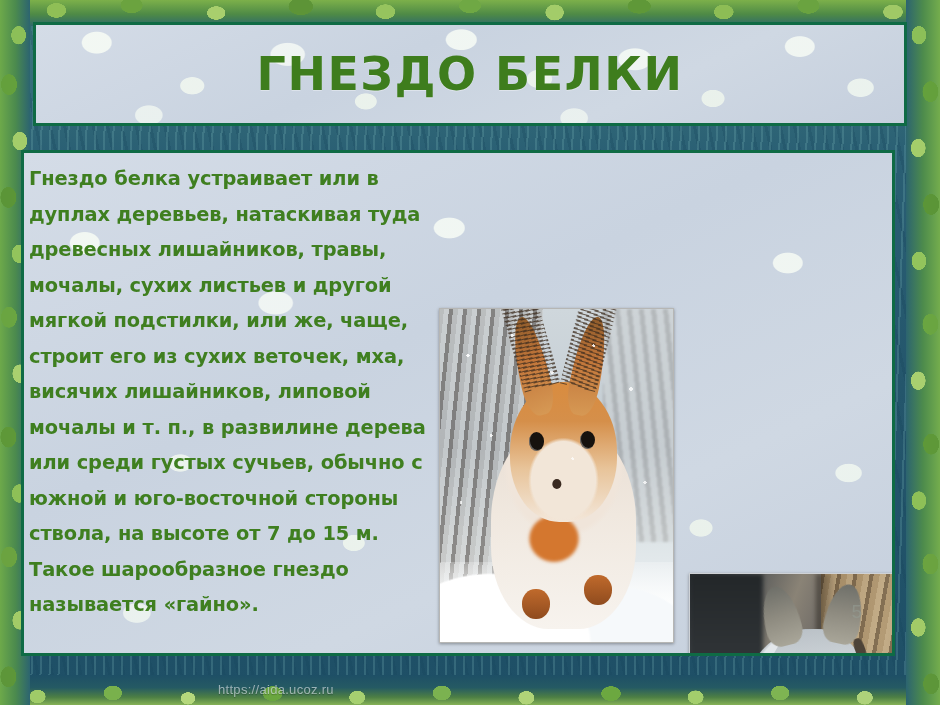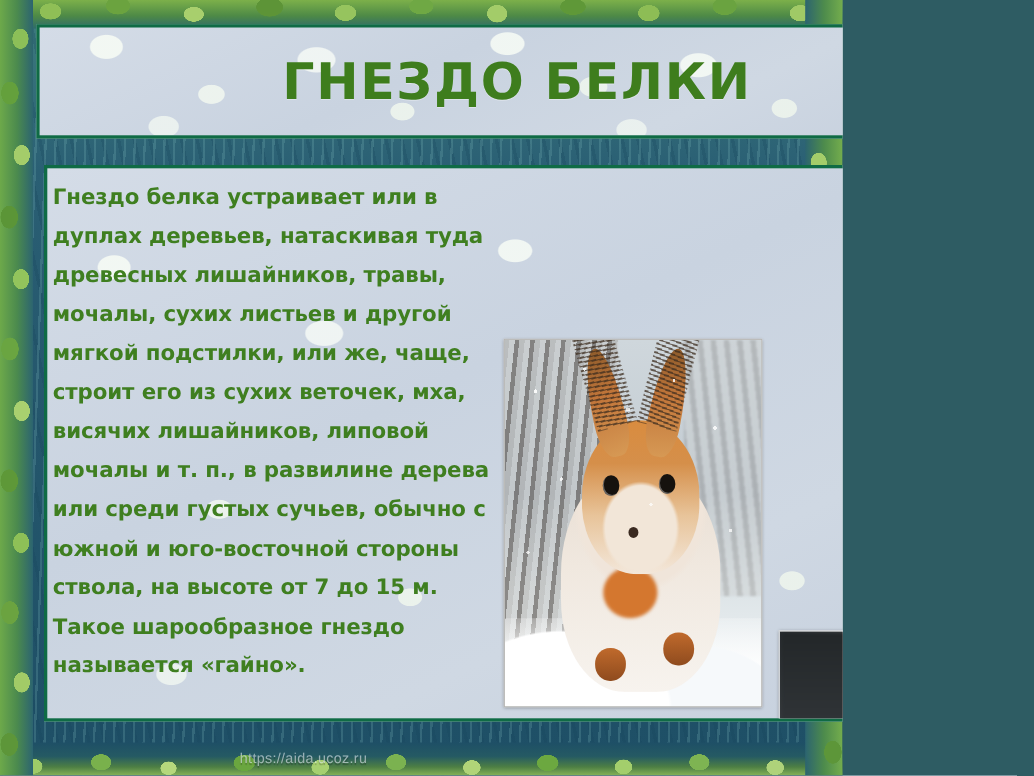--- a/index.html
+++ b/index.html
@@ -5,21 +5,21 @@
 <style>
   html,body{margin:0;padding:0;}
   body{
     width:940px;height:705px;overflow:hidden;
     font-family:"Liberation Sans","DejaVu Sans",sans-serif;
     background:#2e5c63;
   }
 
   
   .slide{
-    position:relative;width:766px;height:705px;overflow:hidden;
+    position:relative;width:940px;height:705px;overflow:hidden;
     background:#20515c;
   }
 
   
   .frame-base{
     position:absolute;inset:0;
     background:
       linear-gradient(180deg,#3f7d7e 0%,#2a5f74 22%,#24566c 55%,#1e4f66 100%);
   }
   
@@ -135,21 +135,21 @@
     color:#3e7d1d;
     text-transform:uppercase;
     white-space:nowrap;
     line-height:1;
     margin:0;
     text-shadow:0 1px 0 rgba(255,255,255,.35);
   }
 
   
   .body-box{
-    position:absolute;left:40px;top:150px;width:874px;height:506px;
+    position:absolute;left:21px;top:150px;width:874px;height:506px;
     border:3px solid #0f6b45;
     box-sizing:border-box;
     overflow:hidden;
   }
 
   .body-text{
     position:absolute;left:5px;top:8px;width:400px;
     margin:0;
     font-family:"DejaVu Sans","Liberation Sans",sans-serif;
     font-size:19.4px;

